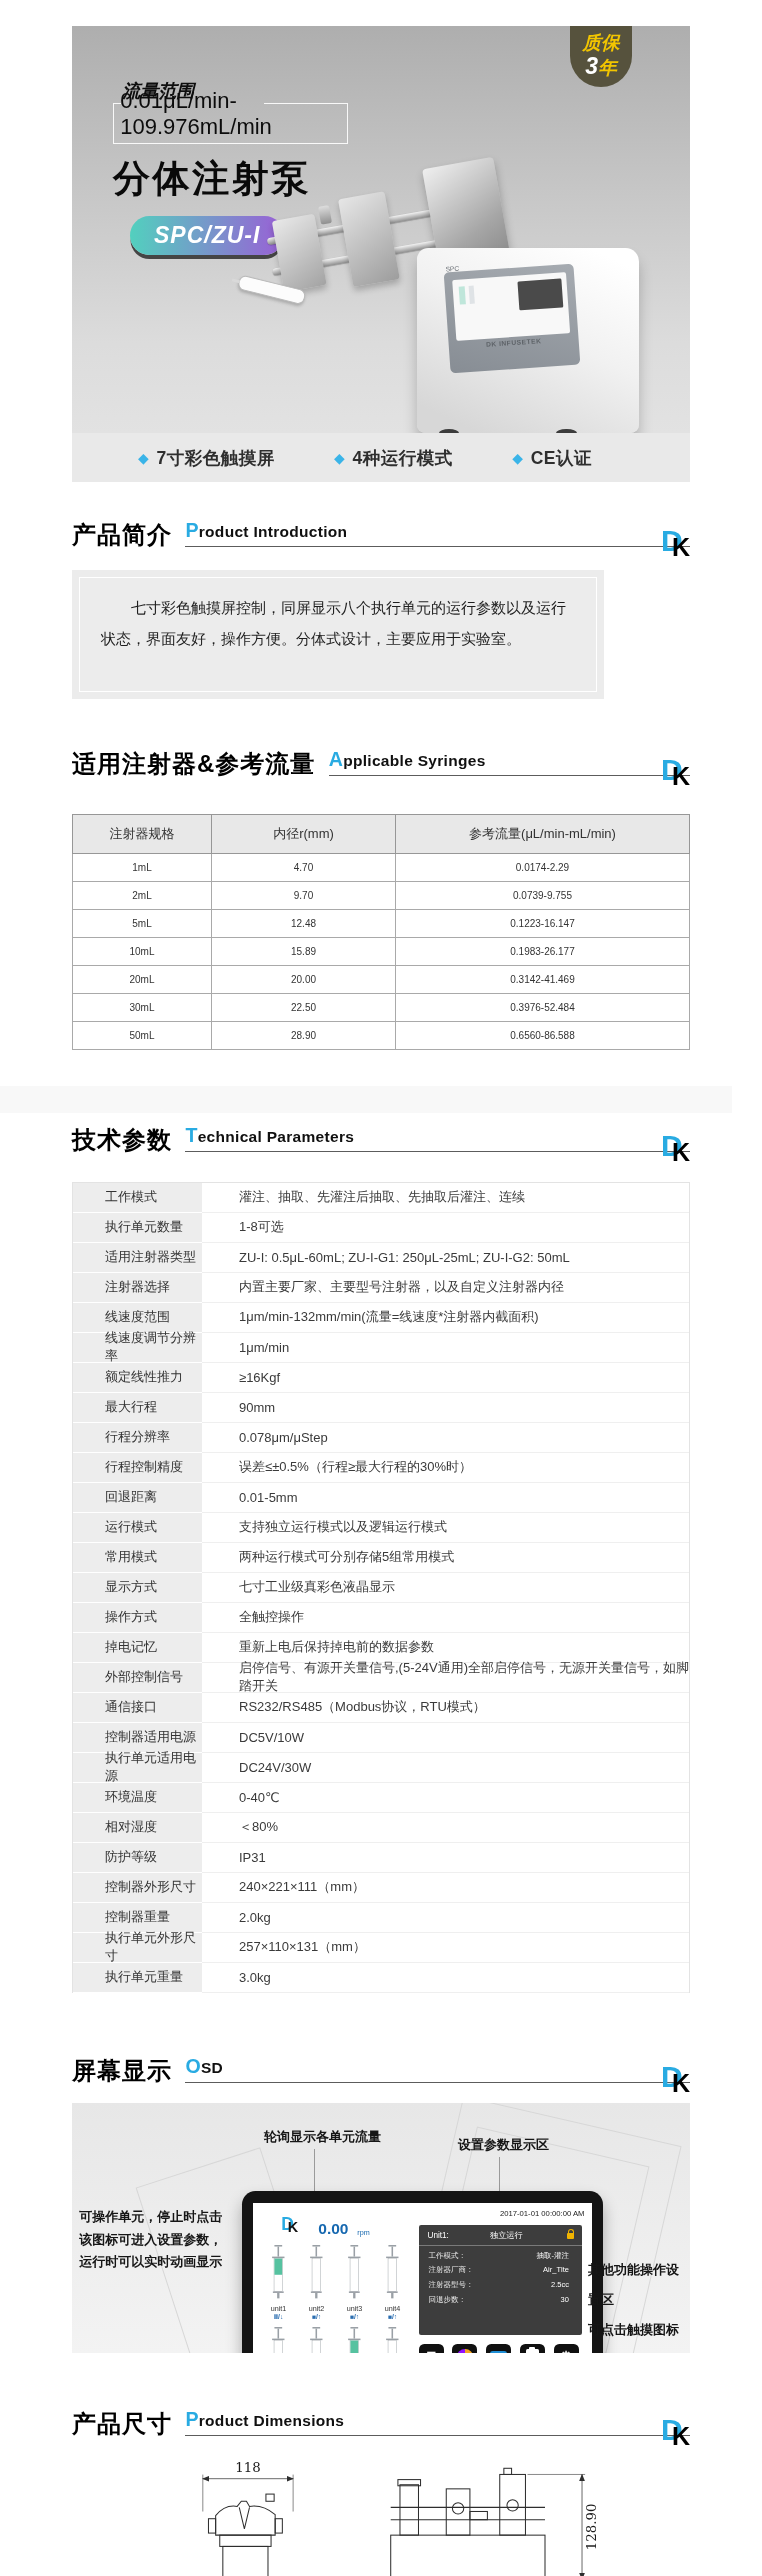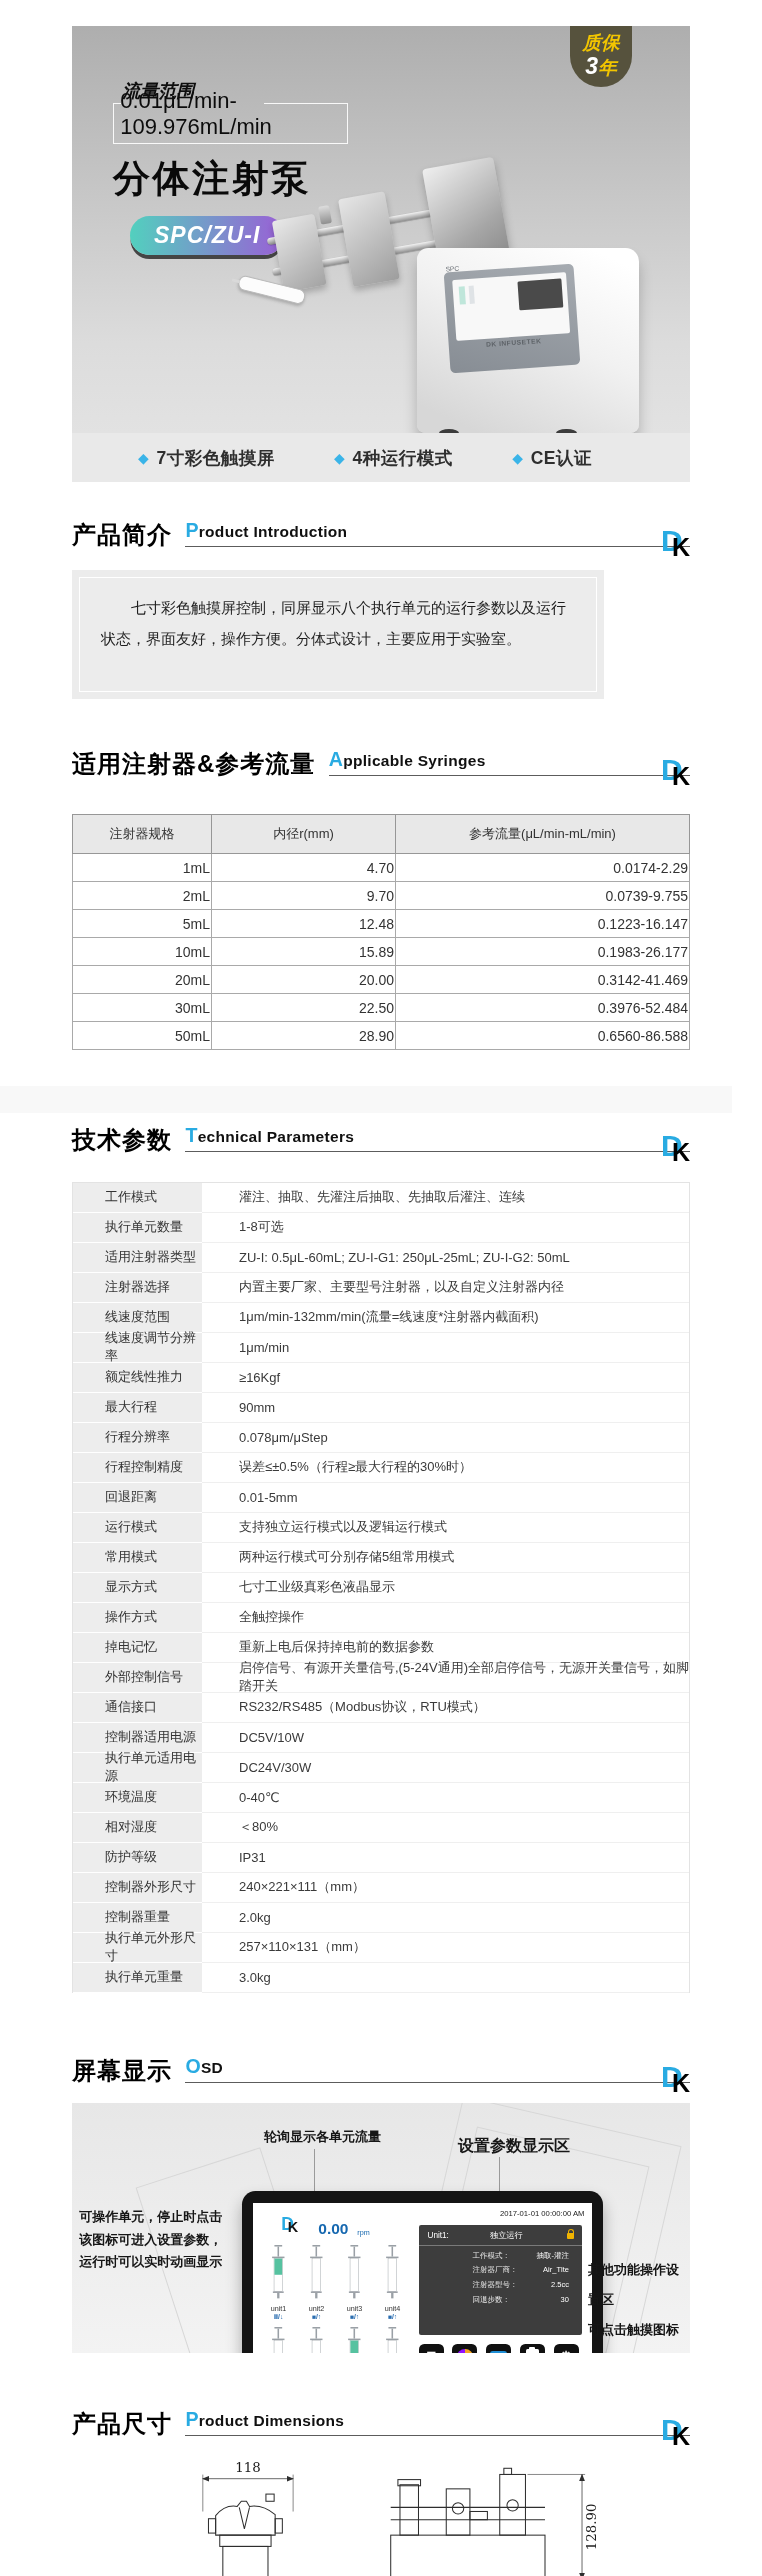--- a/index.html
+++ b/index.html
@@ -72,21 +72,21 @@
   .m-intro{margin-top:37px;}
   .intro-box{position:relative;margin:11.3px 72px 0;width:532px;height:129px;background:#ececec;box-sizing:border-box;}
   .intro-inner{position:absolute;inset:7.2px;border:0.5px solid #fff;}
   .intro-text{position:absolute;left:29px;right:27px;top:23px;font-size:15px;color:#1f1f1f;line-height:2.05;text-indent:2em;}
 
   
   .m-syr{margin-top:49px;}
   .syr-table{margin:26px 72px 0;width:618px;border-collapse:collapse;border:1px solid #8d8d8d;}
   .syr-table th{height:36px;background:#e8e8e8;border:0.5px solid #979797;font-size:13px;font-weight:400;color:#333;}
   .syr-table td{height:25px;background:#fff;border:0.5px solid #a9a9a9;border-top:1px solid #9c9c9c;
-    text-align:right;font-size:14px;color:#333;}
+    text-align:center;font-size:10px;color:#333;}
   .syr-table .c1{width:136px;margin-left:20px;} .syr-table .c2{width:181px;}
 
   .sep-strip{margin-top:36px;width:732px;height:27px;background:#f8f8f8;}
 
   
   .m-tech{margin-top:11px;}
   .tech-table{margin:17.5px 72px 0;width:618px;border:0.5px solid #e3e3e3;border-bottom:none;box-sizing:border-box;}
   .trow{display:flex;height:30px;}
   .tlabel{width:129px;background:#ededed;border-bottom:1px solid #fff;display:flex;align-items:center;
     padding-left:32px;box-sizing:border-box;font-size:13px;color:#333;flex-shrink:0;}
@@ -116,21 +116,21 @@
   .unit rect.fill{display:none;}
   .unit.filled rect.fill{display:block;}
   .uname{font-size:7.2px;color:#333;margin-top:1px;}
   .ustat{font-size:6.7px;color:#2a6db0;font-weight:700;}
   .upanel{position:absolute;left:166px;top:21.6px;width:163px;height:110px;background:#3d3d3d;border-radius:2.1px;color:#fff;}
   .up-head{display:flex;align-items:center;justify-content:space-between;padding:5.2px 8.2px 4.1px;
     border-bottom:1.5px solid #7a7a7a;font-size:8.2px;}
   .lock{width:7.2px;height:5.7px;background:#f1b400;border-radius:1px;position:relative;margin-left:3.1px;}
   .lock:before{content:'';position:absolute;top:-3.6px;left:1px;width:3.6px;height:4.1px;border:1px solid #f1b400;
     border-bottom:none;border-radius:3.1px 3.1px 0 0;}
-  .uprow{display:flex;justify-content:space-between;padding:4.6px 13.4px 0 9.3px;font-size:7.5px;margin-left:44px;}
+  .uprow{display:flex;justify-content:space-between;padding:4.6px 13.4px 0 9.3px;font-size:7.5px;}
   .uprow span:first-child{color:#e8e8e8;} .uprow span:last-child{color:#fff;}
   .fbtns{position:absolute;left:164px;top:141px;width:170px;display:flex;gap:5.7px;}
   .fbtn{width:28px;text-align:center;}
   .fico{width:25px;height:25px;margin:0 auto;background:#101010;border-radius:5.2px;position:relative;
     display:flex;align-items:center;justify-content:center;}
   .flabel{font-size:6.2px;color:#3c3c3c;margin-top:2.6px;white-space:nowrap;}
   .ic-lines{color:#fff;font-size:11.3px;line-height:1;}
   .ic-check{position:absolute;right:1px;bottom:-1px;color:#ff6a1a;font-size:11.3px;font-weight:800;}
   .ic-pie{width:15.5px;height:15.5px;border-radius:50%;
     background:conic-gradient(#f5a623 0 25%,#7ed321 25% 50%,#d0021b 50% 72%,#9013fe 72% 100%);}
@@ -147,21 +147,21 @@
   .cgtitle{font-size:7.7px;color:#222;margin-bottom:2.1px;}
   .cbtns{display:flex;gap:7.2px;justify-content:center;}
   .cbtn{width:21.6px;height:21.6px;border-radius:50%;background:#101010;color:#fff;display:flex;align-items:center;
     justify-content:center;font-size:6.7px;box-shadow:inset 0 0 0 1.5px #3c3c3c;}
   .cg2{padding-right:27px;}
   .pm{position:absolute;right:4.1px;top:2.1px;width:17.5px;text-align:center;}
   .sq{width:14.4px;height:13.4px;background:#101010;color:#fff;font-size:9.3px;line-height:13.4px;border-radius:2.1px;margin:0 auto;}
   .all{color:#e03a2f;font-size:6.2px;font-weight:800;margin:1.5px 0;}
   .co{position:absolute;font-weight:600;color:#161616;z-index:3;}
   .co-top1{left:192px;top:25px;font-size:13px;}
-  .co-top2{left:386px;top:33px;font-size:16px;}
+  .co-top2{left:386px;top:33px;font-size:13px;}
   .co-left1{left:7.2px;top:103px;width:155px;font-size:13px;line-height:1.75;}
   .co-left2{left:7.2px;top:282px;width:155px;font-size:13px;}
   .co-right{left:516px;top:152px;width:102px;font-size:13px;line-height:2.3;}
   .co-line{position:absolute;background:#9a9a9a;z-index:1;}
   .lv1{left:242px;top:46px;width:0.5px;height:111px;}
   .lv2{left:427px;top:54px;width:0.5px;height:81px;}
   .lh1{left:0;top:251px;width:172px;height:0.5px;}
   .lh2{left:0;top:326px;width:170px;height:0.5px;}
   .lh3{left:467px;top:269px;width:49px;height:0.5px;}
 

